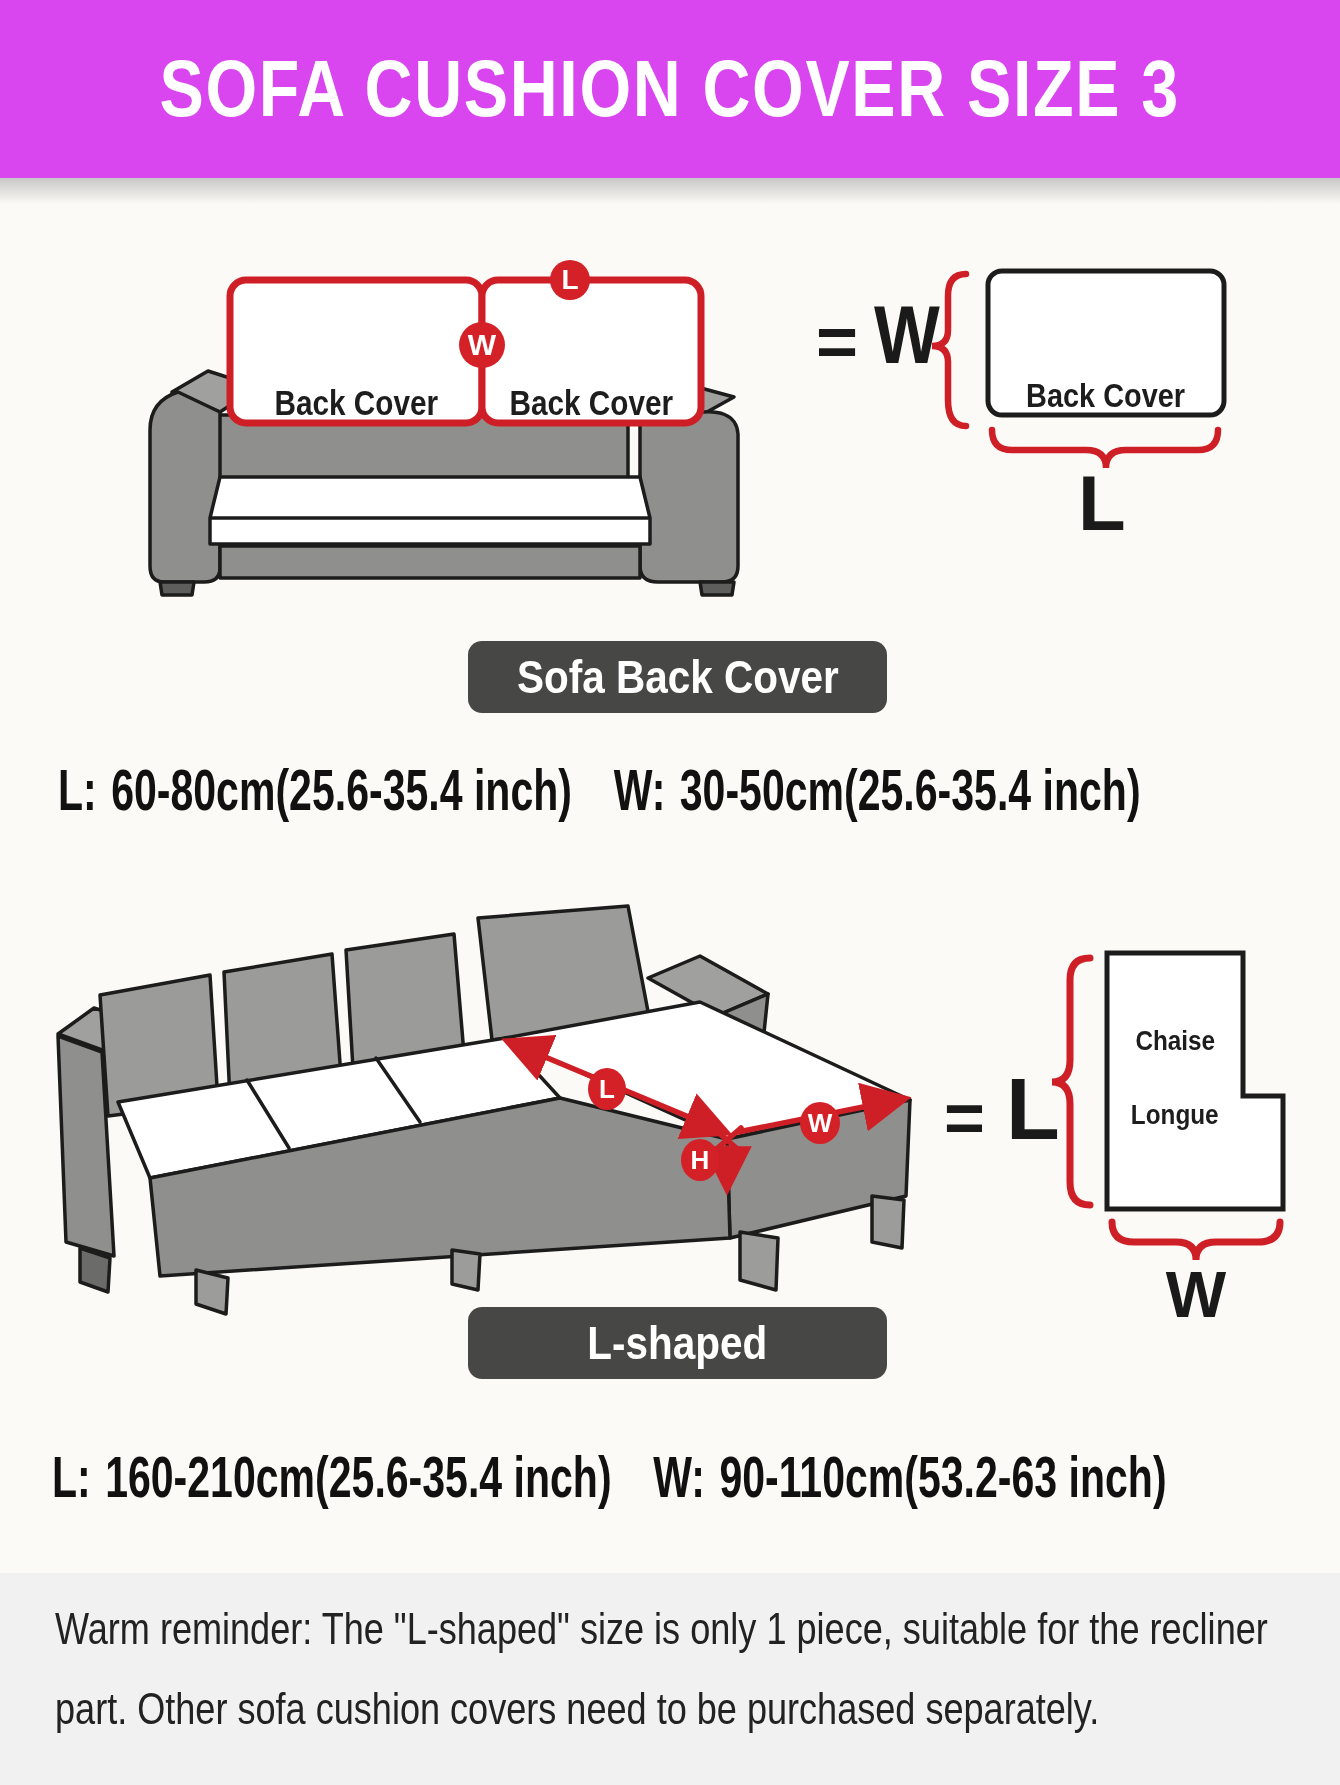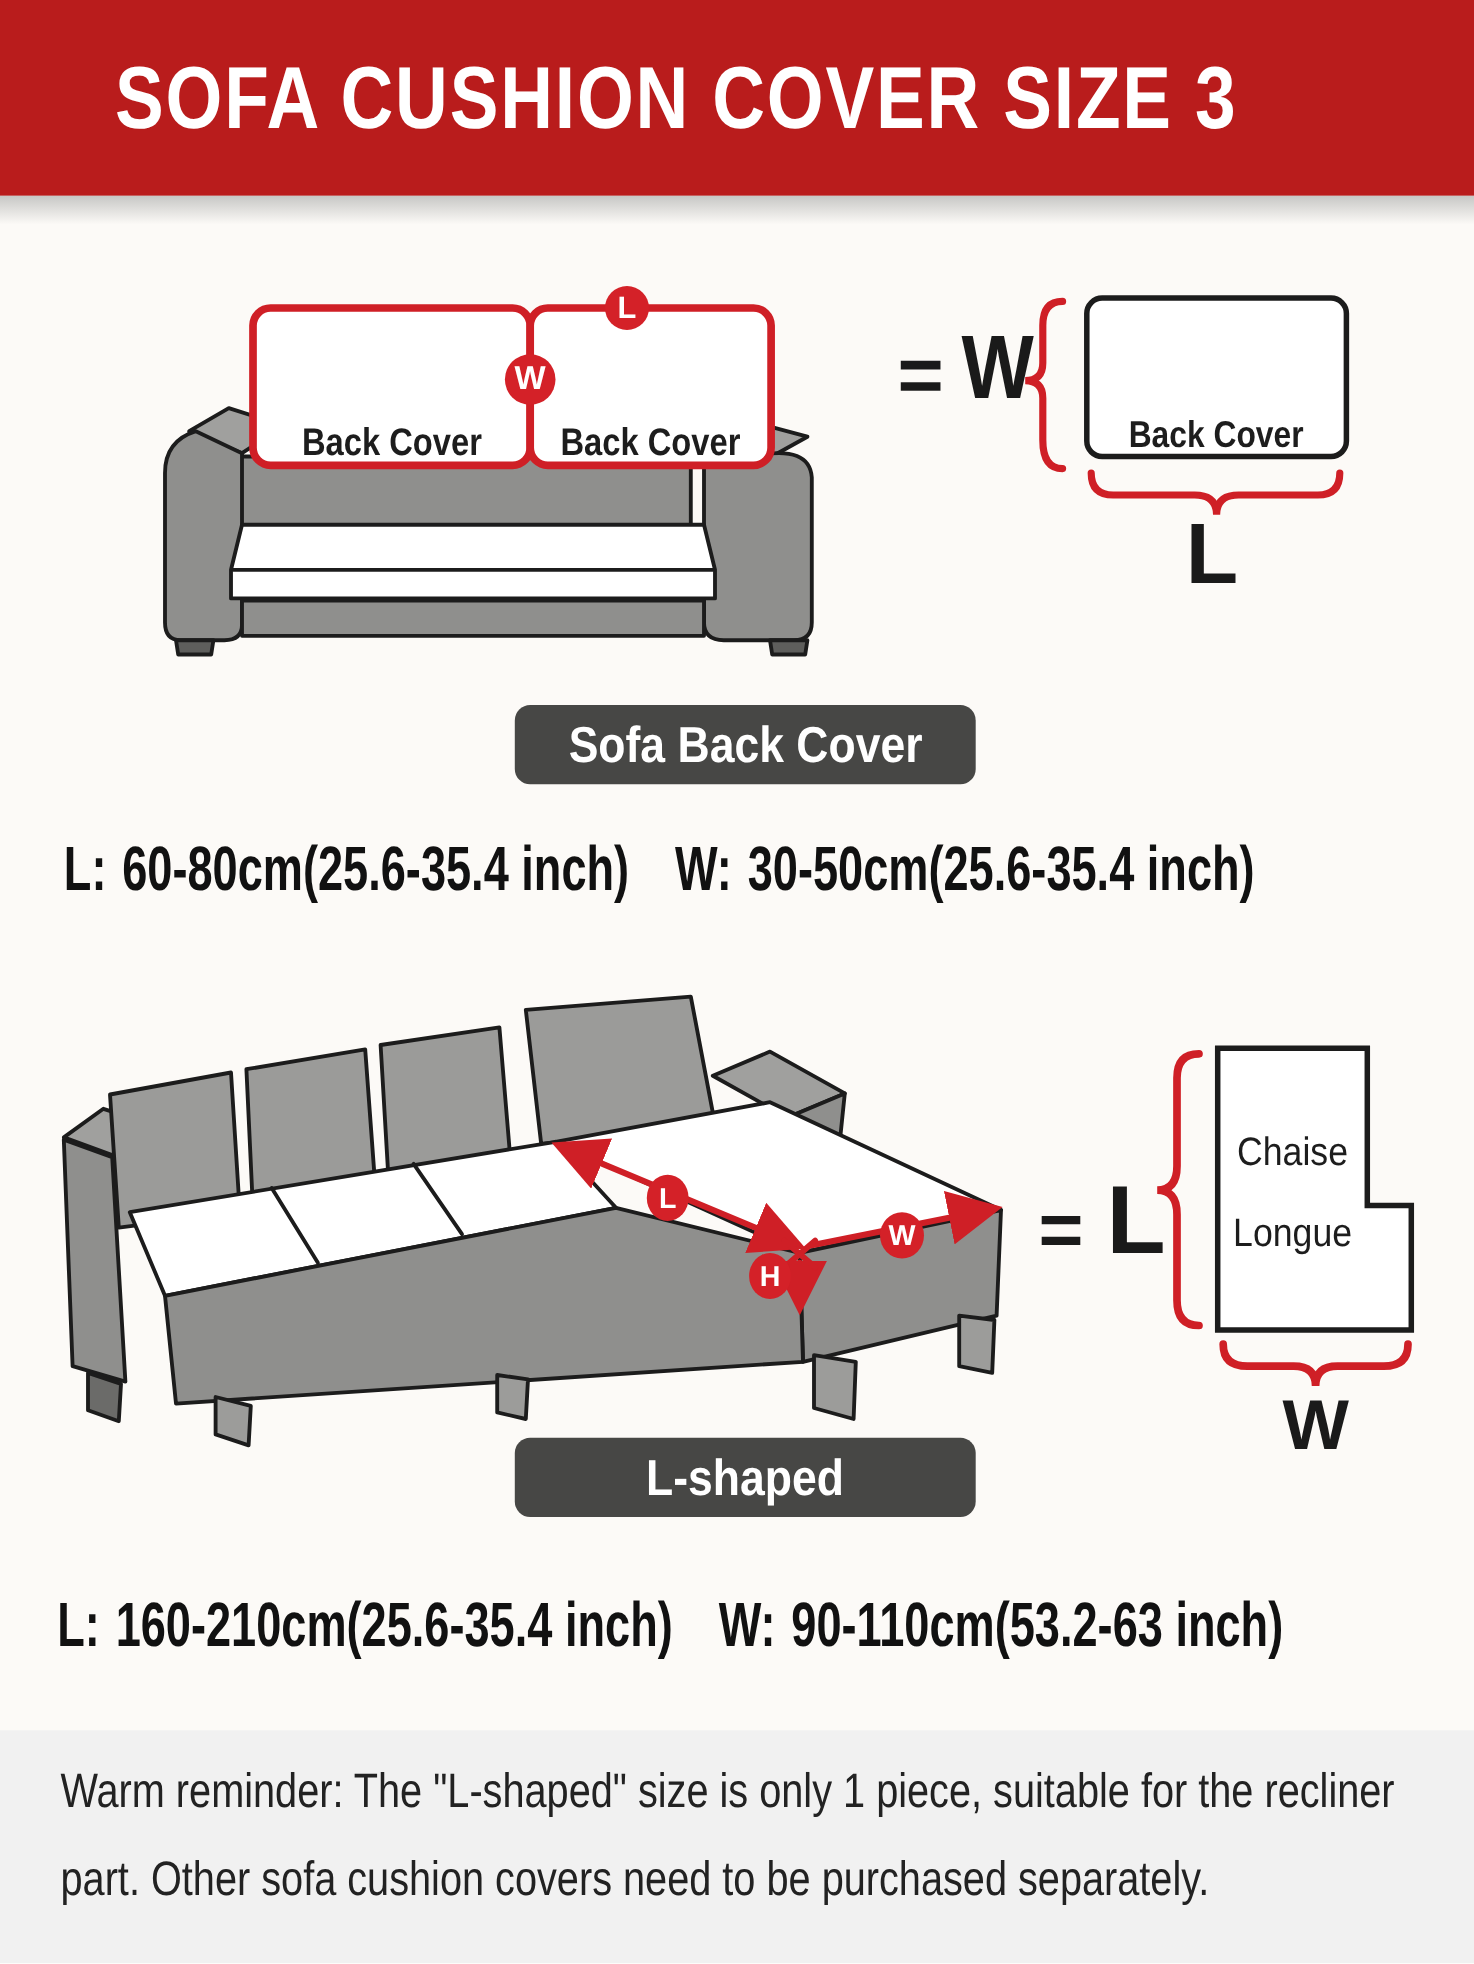--- a/index.html
+++ b/index.html
@@ -5,21 +5,21 @@
   * { margin:0; padding:0; box-sizing:border-box; }
   html,body { background:#ffffff; }
   .page {
     position:relative; width:1340px; height:1785px;
     background:#fcfaf7; overflow:hidden;
     font-family:"Liberation Sans", sans-serif; color:#141414;
   }
   
   .banner {
     position:absolute; left:0; top:0; width:1340px; height:178px;
-    background:#b91c1c; display:flex; align-items:center; justify-content:flex-start;
+    background:#d946ef; display:flex; align-items:center; justify-content:center;
   }
   .banner h1 {
     color:#ffffff; font-size:80px; font-weight:bold; letter-spacing:2px;
     transform:scaleX(0.83); transform-origin:center; white-space:nowrap;
   }
   .banner-shadow {
     position:absolute; left:0; top:178px; width:1340px; height:26px;
     background:linear-gradient(#c7c7c5, rgba(255,255,255,0));
   }
   
@@ -49,21 +49,21 @@
   }
   .dims {
     position:absolute; left:58px; white-space:nowrap;
     font-size:57px; font-weight:bold; color:#111111;
     transform:scaleX(0.72); transform-origin:left center; width:1800px;
   }
   .dims .val { margin-left:20px; }
   .dims .wlab { margin-left:58px; }
   .shape-label {
     position:absolute; left:1107px; width:136px; text-align:center;
-    font-size:36px; font-weight:normal; color:#1d1d1d;
+    font-size:27px; font-weight:bold; color:#1d1d1d;
   }
   .shape-label span { display:inline-block; transform:scaleX(0.9); white-space:nowrap; }
   
   .footer {
     position:absolute; left:0; top:1573px; width:1340px; height:212px;
     background:#f1f1f1;
   }
   .footer .text {
     position:absolute; left:55px; top:16px; width:1545px;
     font-size:44px; line-height:80px; color:#222222;

